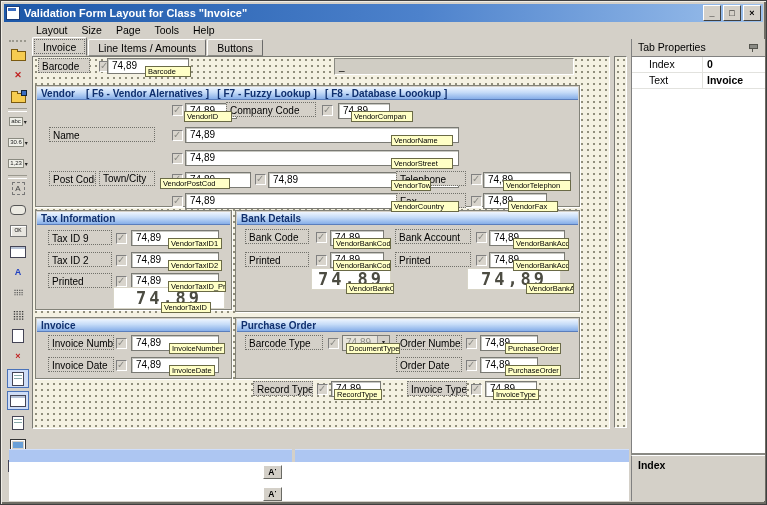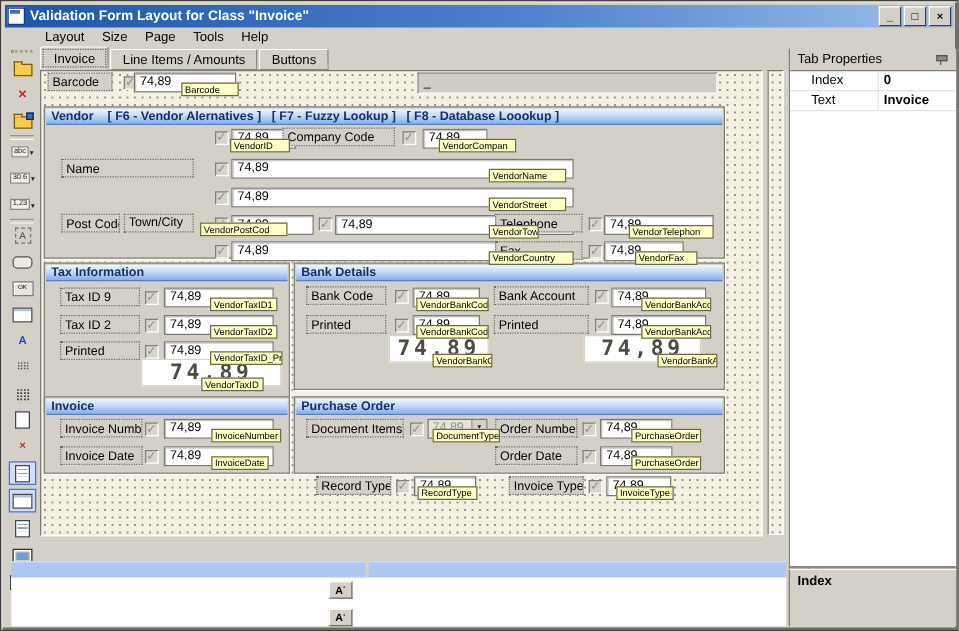--- a/index.html
+++ b/index.html
@@ -244,21 +244,21 @@
       <div class="lbl" style="left:360px;top:85px;width:70px">Telephone</div>
       <div class="chk" style="left:435px;top:88px"></div>
       <div class="fld" style="left:447px;top:86px;width:88px">74,89</div>
       <div class="tip" style="left:467px;top:94px;width:68px">VendorTelephon</div>
       <div class="lbl" style="left:360px;top:107px;width:70px">Fax</div>
       <div class="chk" style="left:435px;top:110px"></div>
       <div class="fld" style="left:447px;top:107px;width:64px">74,89</div>
       <div class="tip" style="left:472px;top:115px;width:50px">VendorFax</div>
     </div>
 
-    <div class="grp" style="left:2px;top:153px;width:197px;height:120px">
+    <div class="grp" style="left:2px;top:153px;width:197px;height:100px">
       <div class="hdr">Tax Information</div>
       <div class="lbl" style="left:12px;top:19px;width:64px">Tax ID 9</div>
       <div class="chk" style="left:80px;top:22px"></div>
       <div class="fld" style="left:95px;top:19px;width:88px">74,89</div>
       <div class="tip" style="left:132px;top:27px;width:54px">VendorTaxID1</div>
       <div class="lbl" style="left:12px;top:41px;width:64px">Tax ID 2</div>
       <div class="chk" style="left:80px;top:44px"></div>
       <div class="fld" style="left:95px;top:41px;width:88px">74,89</div>
       <div class="tip" style="left:132px;top:49px;width:54px">VendorTaxID2</div>
       <div class="lbl" style="left:12px;top:62px;width:64px">Printed</div>
@@ -300,21 +300,21 @@
       <div class="fld" style="left:95px;top:17px;width:88px">74,89</div>
       <div class="tip" style="left:133px;top:25px;width:56px">InvoiceNumber</div>
       <div class="lbl" style="left:12px;top:39px;width:66px">Invoice Date</div>
       <div class="chk" style="left:80px;top:42px"></div>
       <div class="fld" style="left:95px;top:39px;width:88px">74,89</div>
       <div class="tip" style="left:133px;top:47px;width:46px">InvoiceDate</div>
     </div>
 
     <div class="grp" style="left:202px;top:260px;width:345px;height:62px">
       <div class="hdr">Purchase Order</div>
-      <div class="lbl" style="left:9px;top:17px;width:78px">Document Items</div>
+      <div class="lbl" style="left:9px;top:17px;width:78px">Barcode Type</div>
       <div class="chk" style="left:92px;top:20px"></div>
       <div class="ddl" style="left:106px;top:17px;width:48px">
         <span class="v">74,89</span>
         <span class="b"></span>
       </div>
       <div class="tip" style="left:110px;top:25px;width:54px">DocumentType</div>
       <div class="lbl" style="left:160px;top:17px;width:66px">Order Number</div>
       <div class="chk" style="left:230px;top:20px"></div>
       <div class="fld" style="left:244px;top:17px;width:58px">74,89</div>
       <div class="tip" style="left:269px;top:25px;width:56px">PurchaseOrder</div>

